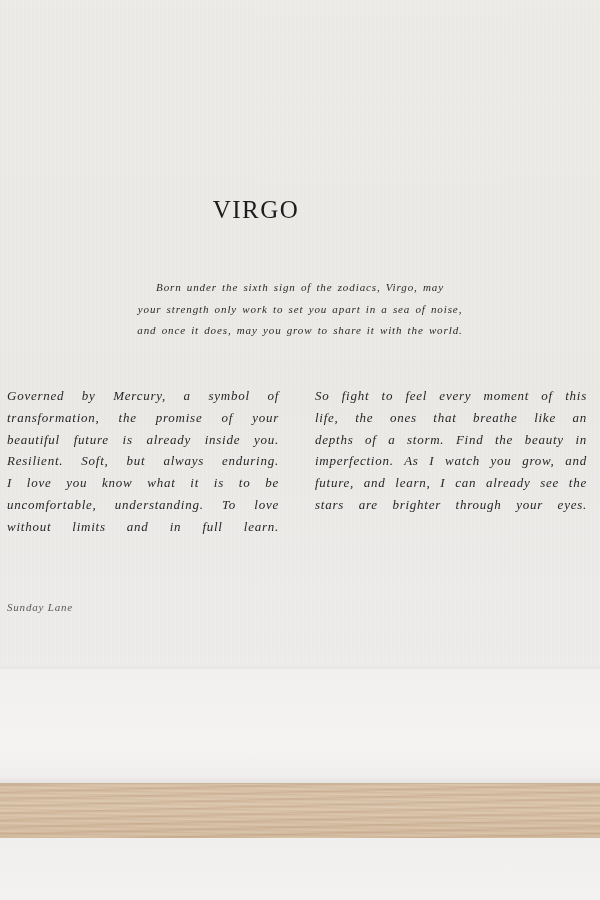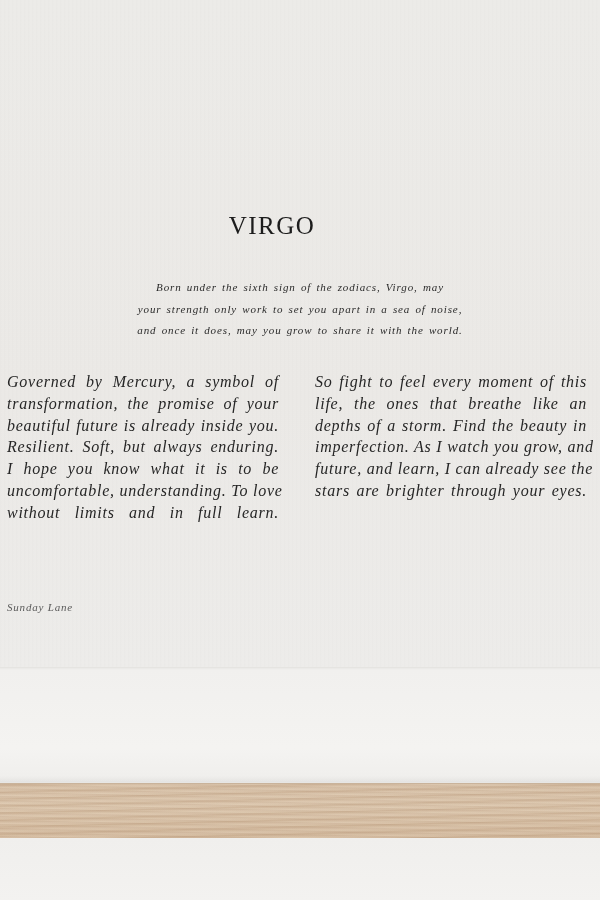--- a/index.html
+++ b/index.html
@@ -65,45 +65,45 @@
 
     .title {
       position: absolute;
       left: 0; top: 196px;
       width: 512px;
       text-align: center;
       font-family: "Liberation Serif", "DejaVu Serif", serif;
       font-size: 25px;
       letter-spacing: 1.5px;
       color: #1c1c1c;
-      margin: 16px;
+      margin: 0;
       font-weight: normal;
     }
     .intro {
       position: absolute;
       left: 60px; top: 277px;
       width: 480px;
       text-align: center;
       font-family: "Liberation Serif", "DejaVu Serif", serif;
       font-style: italic;
       font-size: 11px;
       line-height: 21.5px;
       letter-spacing: 0.9px;
       word-spacing: 1.5px;
       color: #2a2a2a;
     }
     .intro .line { display: block; white-space: nowrap; }
 
     .col {
       position: absolute;
-      top: 371px;
+      top: 385px;
       width: 272px;
       font-family: "Liberation Serif", "DejaVu Serif", serif;
       font-style: italic;
-      font-size: 16px;
+      font-size: 13px;
       line-height: 21.8px;
       letter-spacing: 0.75px;
       color: #262626;
     }
     .col.left { left: 7px; }
     .col.right { left: 315px; }
     .col .line {
       display: block;
       text-align: justify;
       text-align-last: justify;
@@ -132,21 +132,21 @@
     <span class="line">Born under the sixth sign of the zodiacs, Virgo, may</span>
     <span class="line">your strength only work to set you apart in a sea of noise,</span>
     <span class="line">and once it does, may you grow to share it with the world.</span>
   </div>
 
   <div class="col left">
     <span class="line">Governed by Mercury, a symbol of</span>
     <span class="line">transformation, the promise of your</span>
     <span class="line">beautiful future is already inside you.</span>
     <span class="line">Resilient. Soft, but always enduring.</span>
-    <span class="line">I hope you know what it is to be</span>
+    <span class="line">I love you know what it is to be</span>
     <span class="line">uncomfortable, understanding. To love</span>
     <span class="line">without limits and in full learn.</span>
   </div>
 
   <div class="col right">
     <span class="line">So fight to feel every moment of this</span>
     <span class="line">life, the ones that breathe like an</span>
     <span class="line">depths of a storm. Find the beauty in</span>
     <span class="line">imperfection. As I watch you grow, and</span>
     <span class="line">future, and learn, I can already see the</span>

